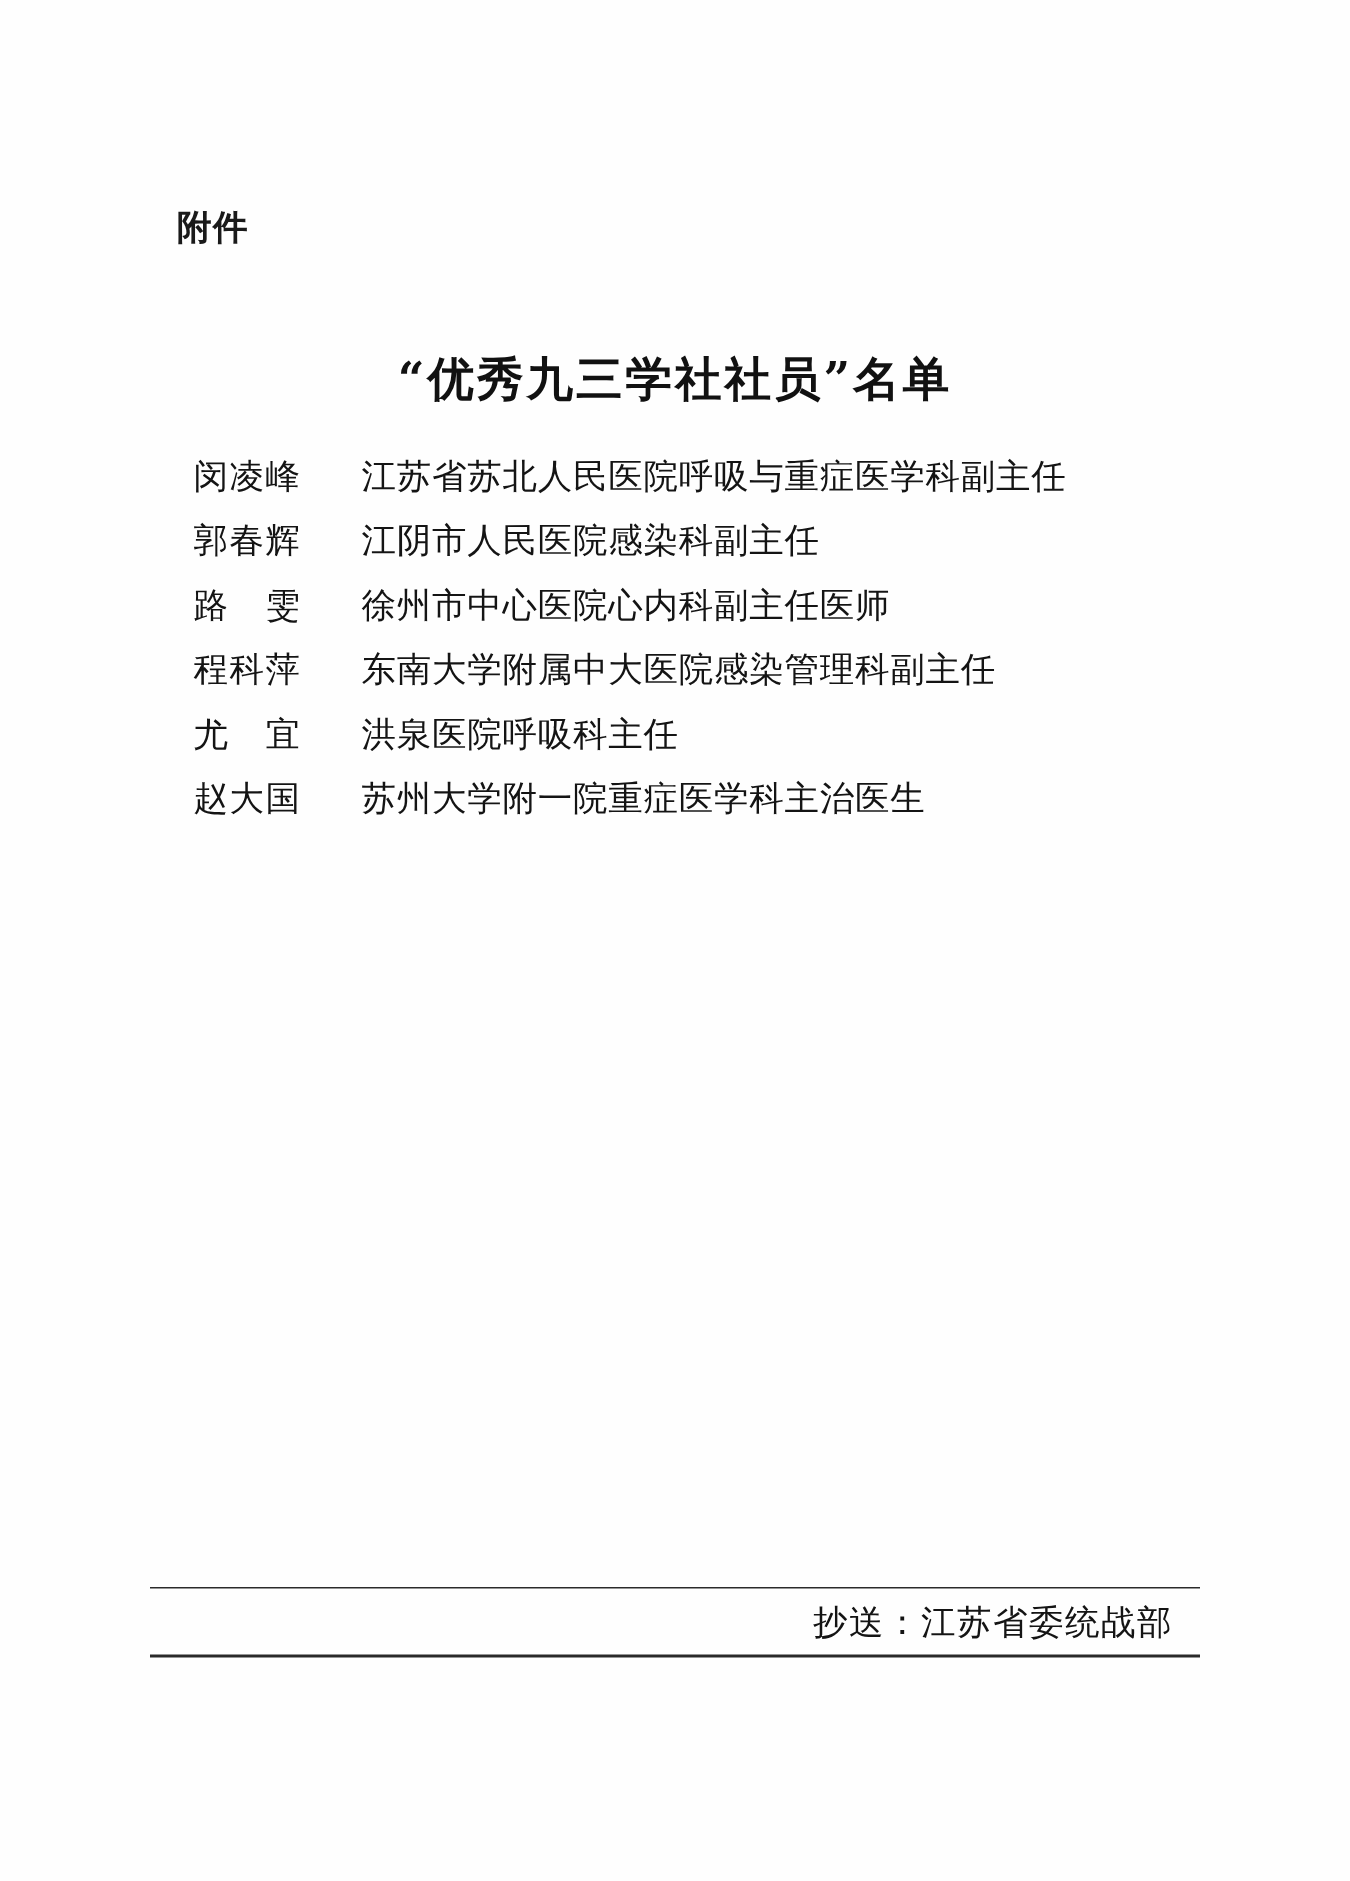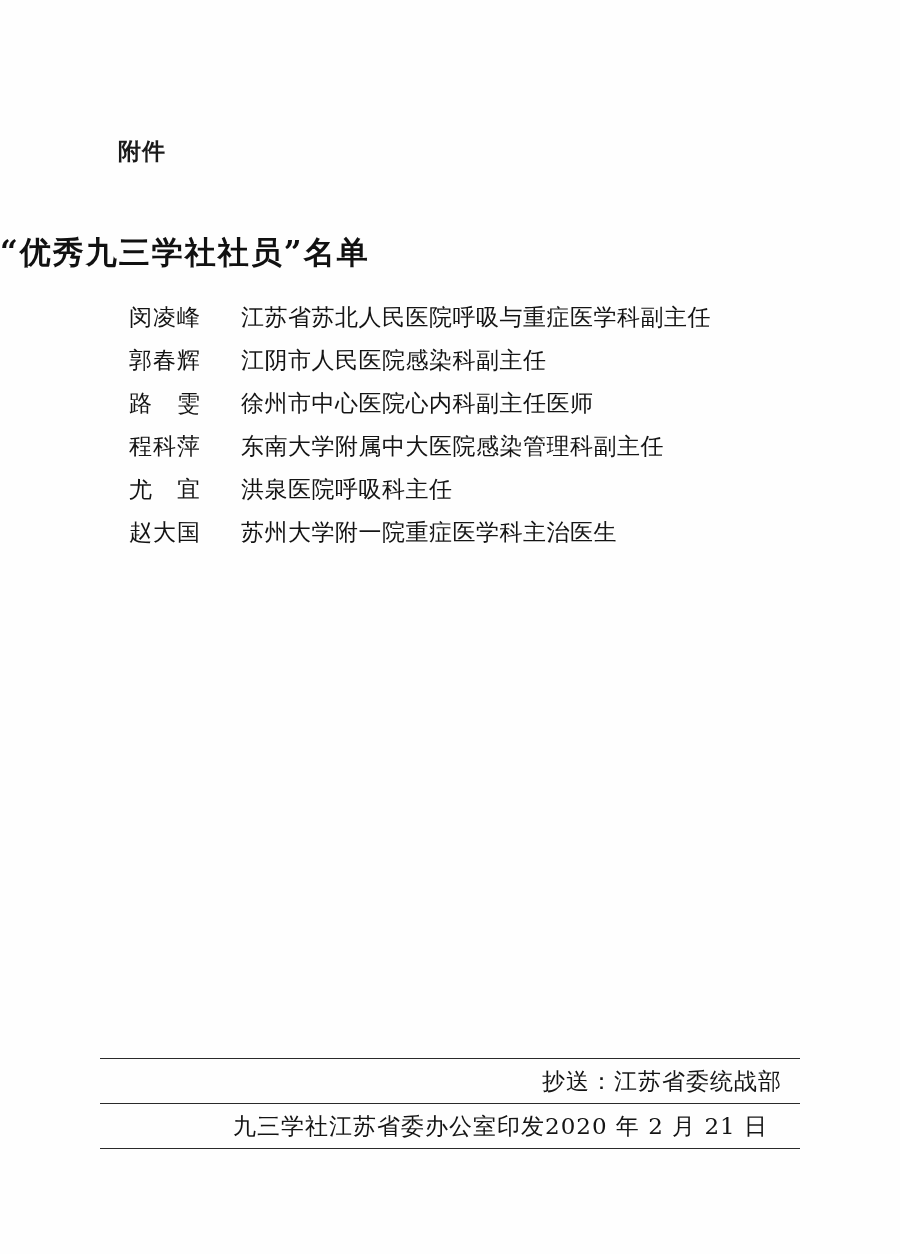--- a/index.html
+++ b/index.html
@@ -28,20 +28,21 @@
     font-size: 23px;
     font-weight: 700;
     letter-spacing: 1px;
     color: #1a1a1a;
   }
   .doc-title {
     position: absolute;
     left: 0;
     top: 232px;
     width: 900px;
+    text-align: center;
     font-size: 31px;
     font-weight: 700;
     letter-spacing: 2px;
     color: #111111;
   }
   .name-list {
     position: absolute;
     left: 129px;
     top: 302px;
     width: 700px;
@@ -139,20 +140,16 @@
     </div>
 
   </div>
 
   <div class="footer">
     <div class="rule"></div>
     <div class="footer-row">
       <span class="footer-left">抄送：江苏省委统战部</span>
     </div>
     <div class="rule"></div>
-    <div class="footer-row">
-      <span class="footer-left">九三学社江苏省委办公室印发</span>
-      <span class="footer-right">2020 年 2 月 21 日</span>
-    </div>
     <div class="rule"></div>
   </div>
 
 </div>
 
 </body></html>

